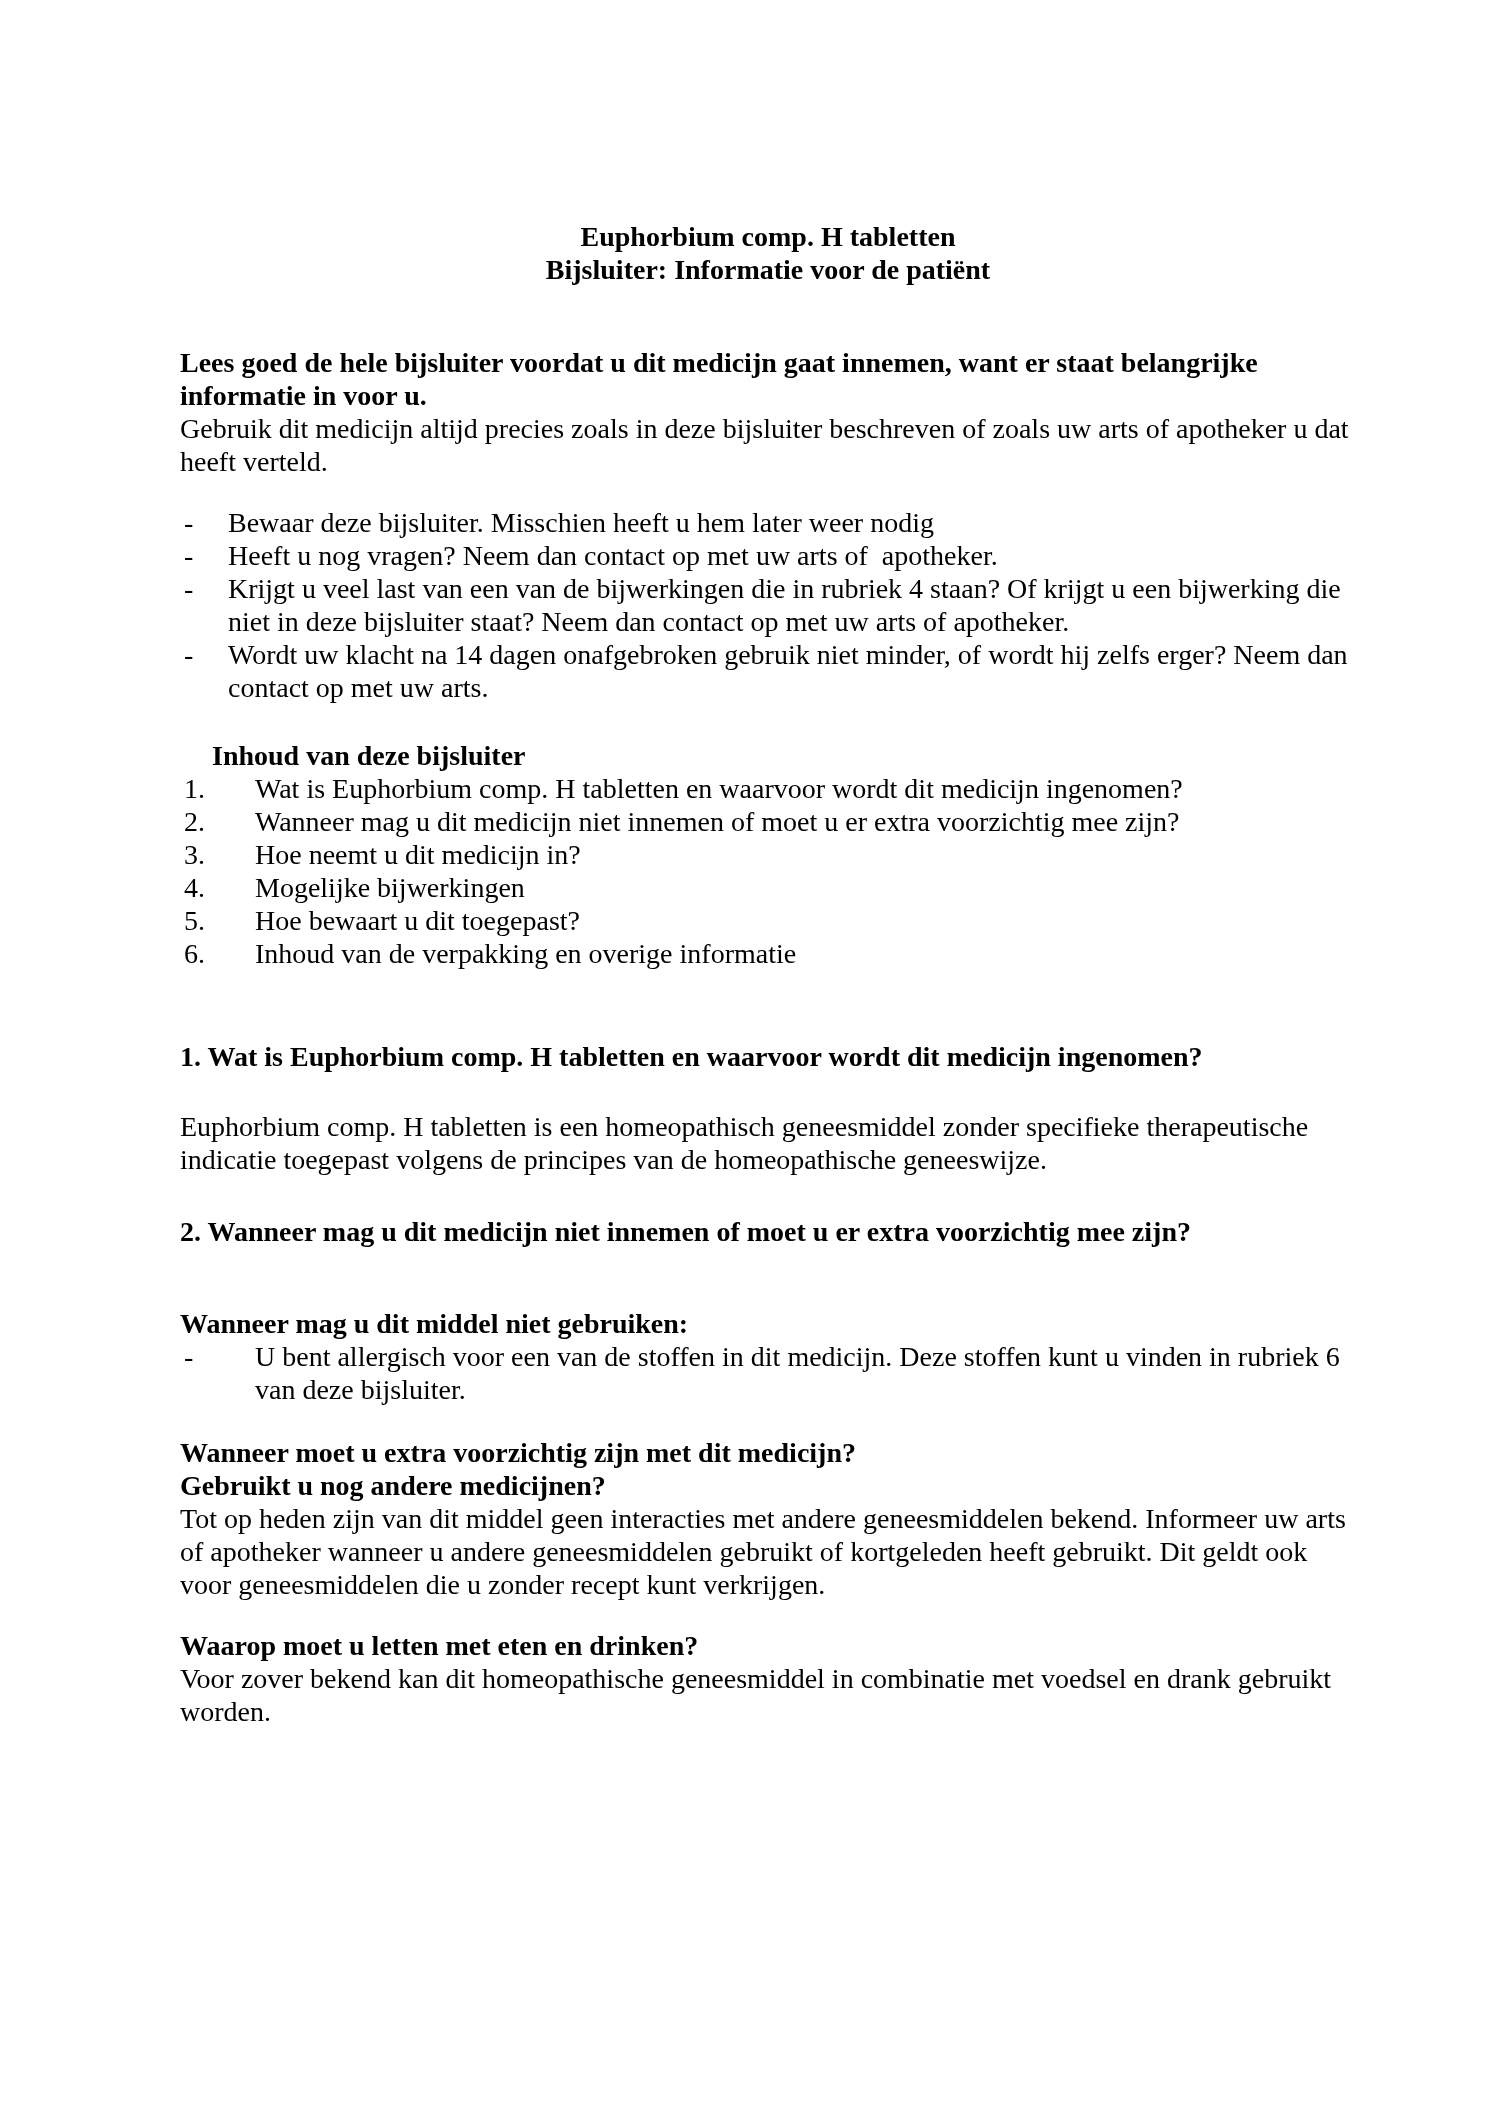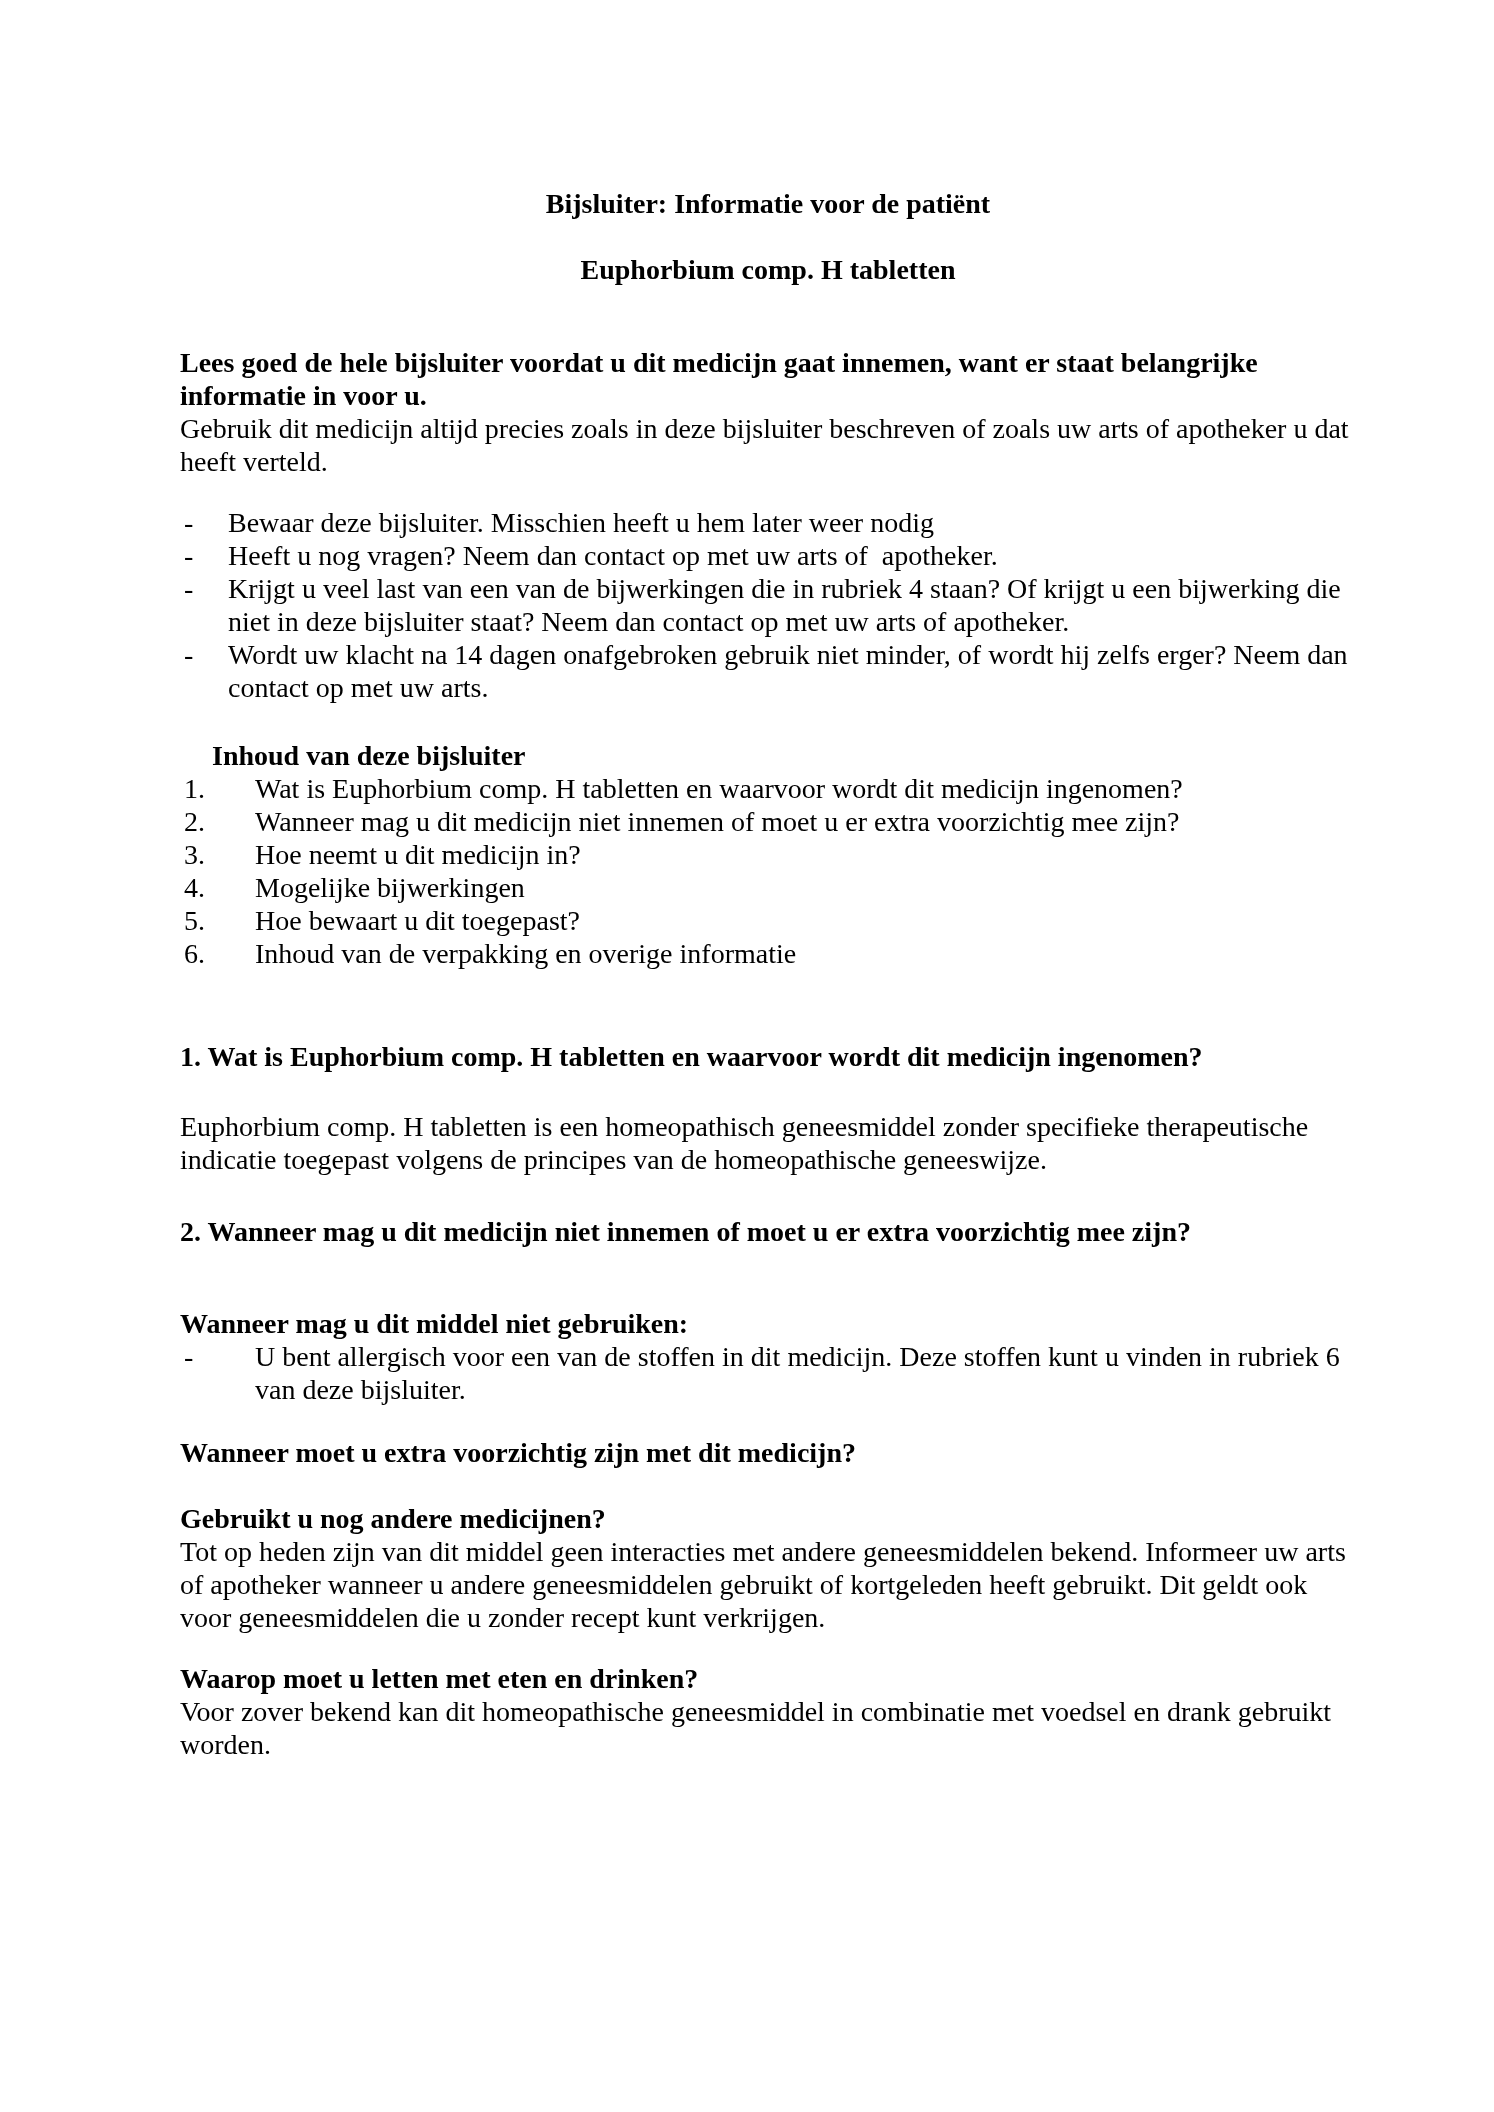--- a/index.html
+++ b/index.html
@@ -29,40 +29,40 @@
   
   .mt-blank   { margin-top: 33px; }
   .mt-lead    { margin-top: 60px; }
   .mt-list    { margin-top: 28px; }
   .mt-toc     { margin-top: 35px; margin-left: 32px; }
   .mt-sec1    { margin-top: 70px; }
   .mt-body1   { margin-top: 37px; }
   .mt-sec2    { margin-top: 39px; }
   .mt-sub1    { margin-top: 59px; }
   .mt-sub2    { margin-top: 30px; }
-  .mt-sub3    { margin-top: 33px; }
+  .mt-sub3    { }
   .mt-sub4    { margin-top: 28px; }
 
   
   .li { display: flex; }
   .li .marker {
     flex: 0 0 48px;
     padding-left: 4px;
   }
   .li.wide .marker { flex-basis: 75px; }
   .li .txt { flex: 1; white-space: pre-wrap; }
 </style>
 </head>
 <body>
 
 <div class="page">
   <div class="content">
 
+    <p class="center bold mt-blank">Euphorbium comp. H tabletten</p>
     <p class="center bold">Bijsluiter: Informatie voor de patiënt</p>
-    <p class="center bold mt-blank">Euphorbium comp. H tabletten</p>
 
     <p class="bold mt-lead">Lees goed de hele bijsluiter voordat u dit medicijn gaat innemen, want er staat belangrijke informatie in voor u.</p>
     <p>Gebruik dit medicijn altijd precies zoals in deze bijsluiter beschreven of zoals uw arts of apotheker u dat heeft verteld.</p>
 
     <div class="mt-list">
       <div class="li">
         <span class="marker">-</span>
         <span class="txt">Bewaar deze bijsluiter. Misschien heeft u hem later weer nodig</span>
       </div>
       <div class="li">

